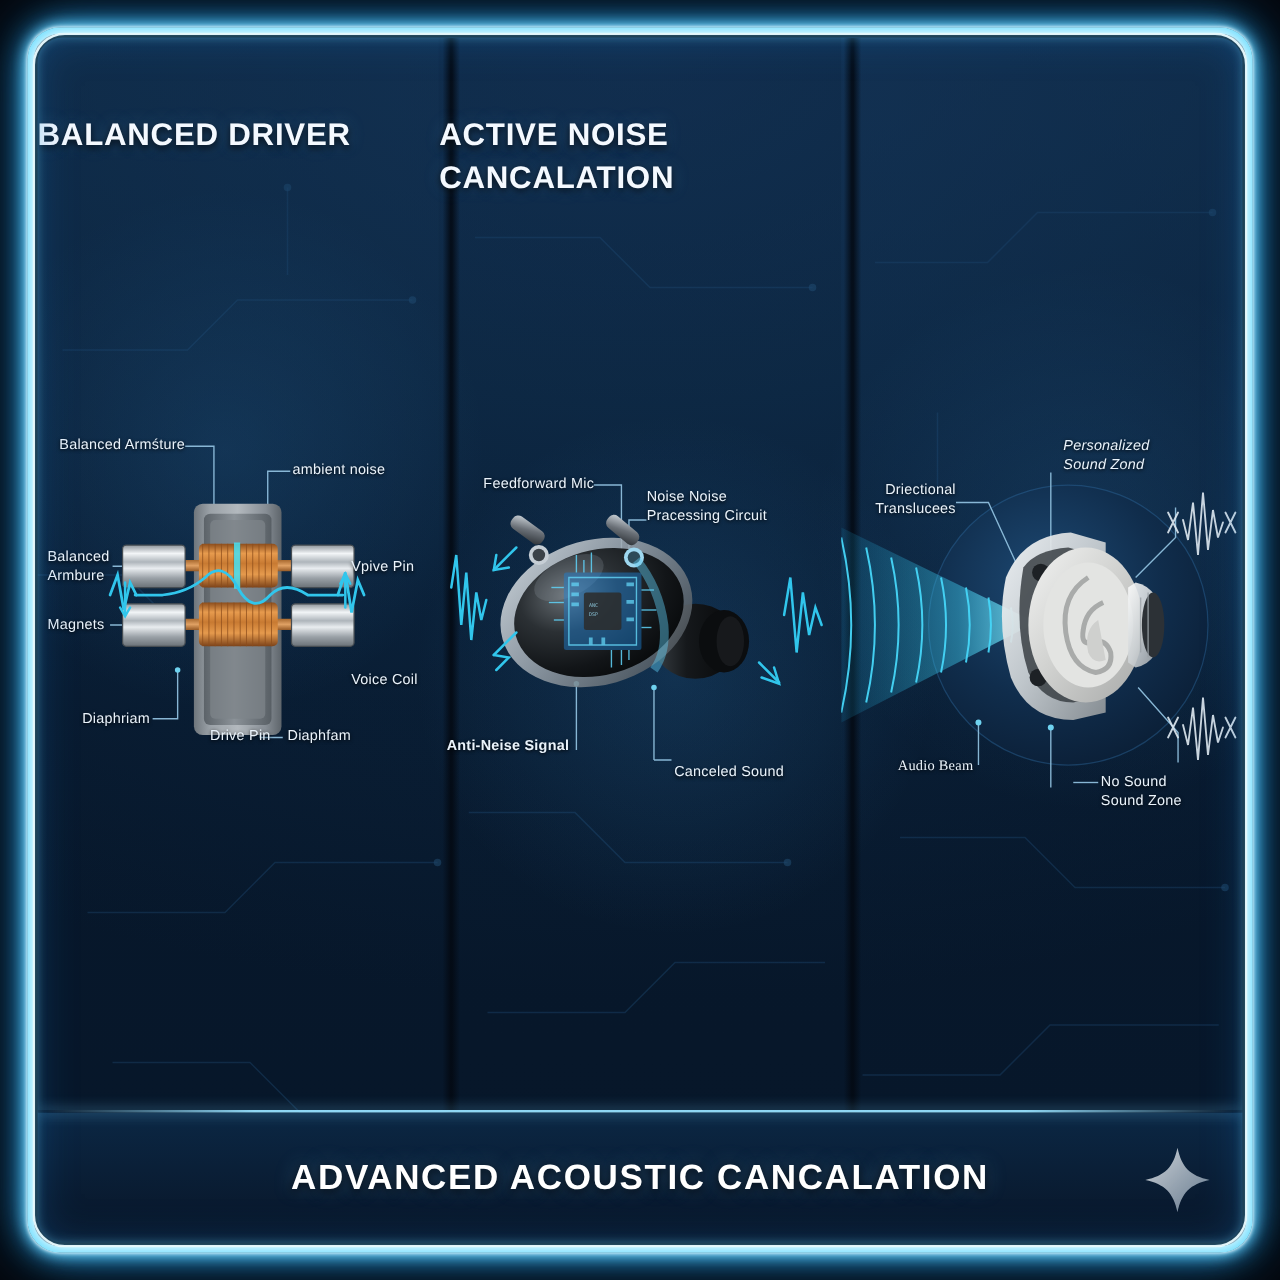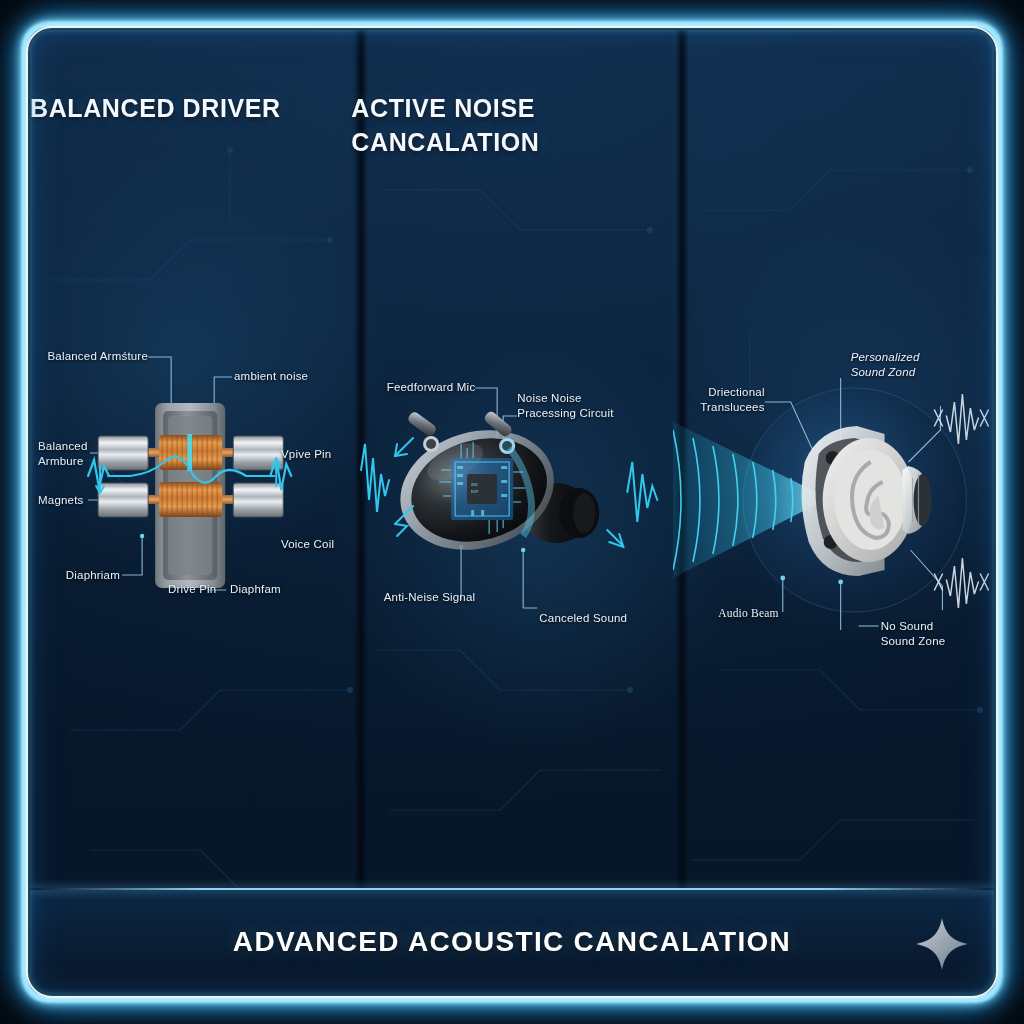--- a/index.html
+++ b/index.html
@@ -398,21 +398,21 @@
           <g stroke="#31c6ec" stroke-width="2" fill="none" stroke-linecap="round">
             <path d="M 276 462 L 281 432 L 286 492 L 291 444 L 296 478 L 301 456 L 306 470"></path>
             <path d="M 256 500 L 272 516"></path>
               <path d="M 258 512 L 272 517 L 268 504"></path>
           </g>
         </svg>
 
         <div class="lbl r" style="left:6px;  top:350px; width:118px;">Feedforward Mic</div>
         <div class="lbl" style="left:166px;top:361px; width:130px;">Noise Noise
 Pracessing Circuit</div>
-        <div class="lbl r" style="left:24px;  top:560px; width:100px;">Anti-Neise Signal</div>
+        <div class="lbl r" style="left:4px;  top:560px; width:100px;font-weight:bold;">Anti-Neise Signal</div>
         <div class="lbl" style="left:188px;top:581px; width:110px;">Canceled Sound</div>
       </div>
 
       <div class="panel p3">
 
         <svg class="leaders" viewBox="0 0 322 964" preserveAspectRatio="none">
           <defs>
             <radialGradient id="sphereG" cx=".42" cy=".35" r=".75">
               <stop offset="0" stop-color="#1d4973"></stop>
               <stop offset=".55" stop-color="#102d4c"></stop>

